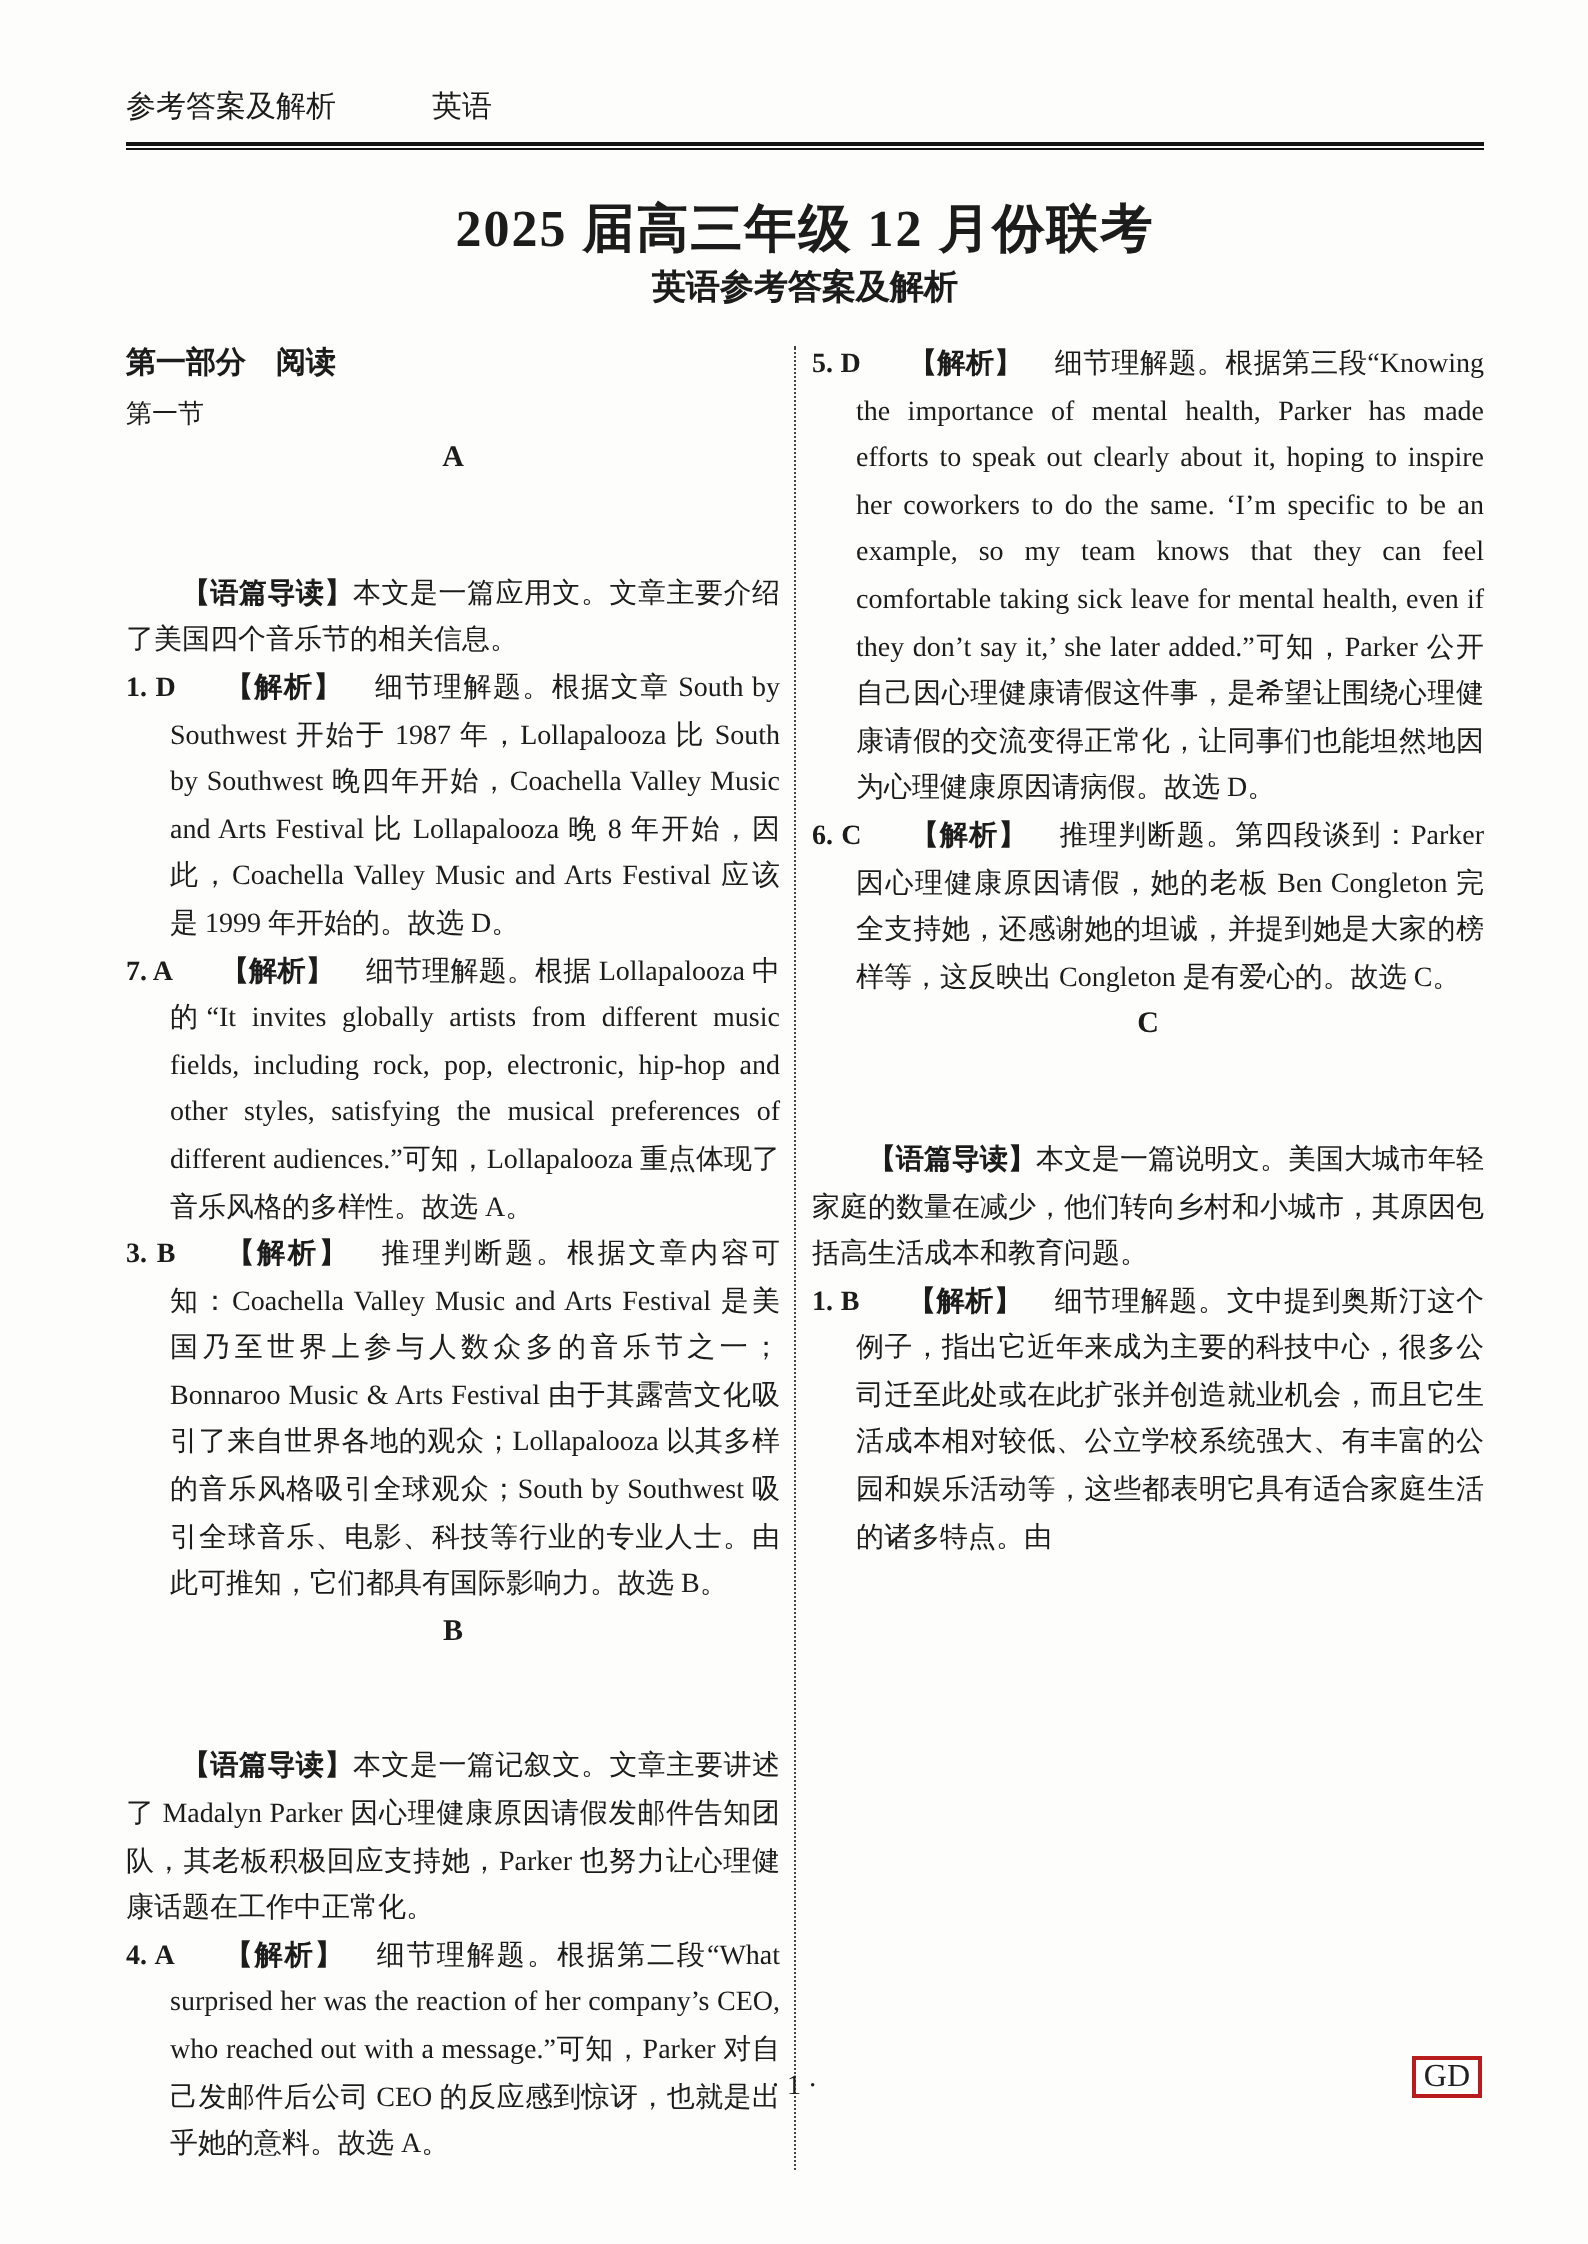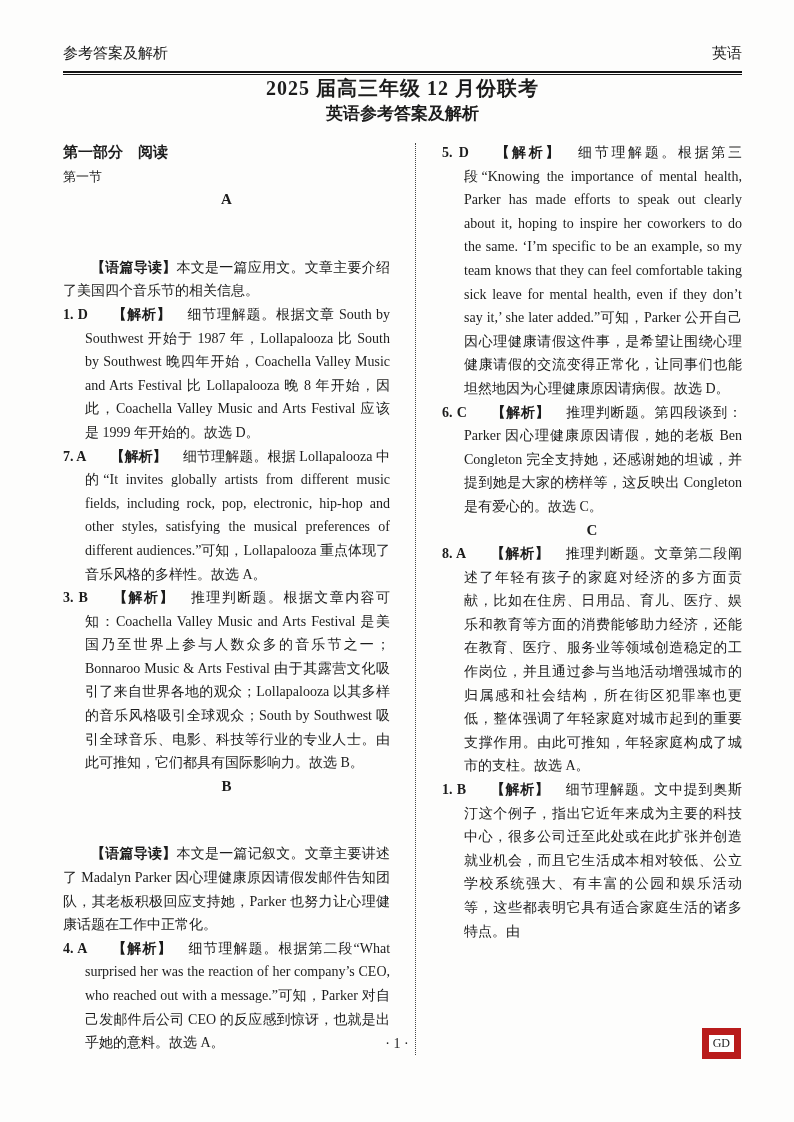--- a/index.html
+++ b/index.html
@@ -7,46 +7,46 @@
     width: 794px; height: 1122px;
     background: #fdfdfc;
     font-family: "Liberation Serif", "DejaVu Serif", serif;
     color: #1c1c1c;
     overflow: hidden;
     position: relative;
   }
   .page { position: relative; width: 794px; height: 1122px; padding: 44px 52px 0 63px; }
 
   
-  .running-head { display: flex; justify-content: space-between; align-items: baseline; font-size: 15px; }
+  .running-head { display: flex; justify-content: flex-start; align-items: baseline; font-size: 15px; gap: 48px; }
   .rule-double { margin-top: 8px; height: 4px; border-top: 2px solid #151515; border-bottom: 1px solid #151515; }
 
   
-  .doc-title { text-align: center; font-size: 20px; font-weight: bold; letter-spacing: 1px; }
+  .doc-title { text-align: center; font-size: 26px; font-weight: bold; margin-top: 22px; letter-spacing: 1px; }
   .doc-subtitle { text-align: center; font-size: 17px; font-weight: bold; }
 
   
-  .columns { display: flex; margin-top: 16px; align-items: stretch; gap: 18px; }
+  .columns { display: flex; margin-top: 16px; align-items: stretch; }
   .col-left { flex: 0 0 327px; }
   .col-divider { width: 0; border-left: 1px dotted #444; margin: 2px 8px 0 7px; }
   .col-right { flex: 1; }
 
   p.line, .answer { font-size: 14px; line-height: 23.6px; text-align: justify; }
   .part-heading { font-size: 15px; font-weight: bold; line-height: 23.6px; }
   .section-heading { font-size: 13px; line-height: 23.6px; }
   .passage-letter { text-align: center; font-weight: bold; font-size: 15px; line-height: 23.6px; }
   .intro { text-indent: 2em; margin-top: 44px; }
   .tag { font-weight: bold; }
   .answer { padding-left: 22px; text-indent: -22px; }
   .ans-head { font-weight: bold; margin-right: 24px; }
   .answer .tag { margin-right: 16px; }
 
   
   .page-number { position: absolute; left: 0; right: 0; top: 1036px; text-align: center; font-size: 14px; }
-  .paper-code { position: absolute; right: 53px; top: 1028px; border: 7px solid #b91c1c; font-size: 12px; padding: 1px 4px; line-height: 15px; color: #222; background: #fff; }
+  .paper-code { position: absolute; right: 53px; top: 1028px; border: 2px solid #b91c1c; font-size: 16px; padding: 1px 4px; line-height: 15px; color: #222; background: #fff; }
 </style>
 </head>
 <body>
 
 <div class="page">
 
   <div class="running-head">
     <span>参考答案及解析</span>
     <span>英语</span>
   </div>
@@ -74,22 +74,22 @@
       <div class="answer"><span class="ans-head">4. A</span><span class="tag">【解析】</span><span>细节理解题。根据第二段“What surprised her was the reaction of her company’s CEO, who reached out with a message.”可知，Parker 对自己发邮件后公司 CEO 的反应感到惊讶，也就是出乎她的意料。故选 A。</span></div>
     </div>
 
     <div class="col-divider"></div>
 
     <div class="col-right">
       <div class="answer"><span class="ans-head">5. D</span><span class="tag">【解析】</span><span>细节理解题。根据第三段“Knowing the importance of mental health, Parker has made efforts to speak out clearly about it, hoping to inspire her coworkers to do the same. ‘I’m specific to be an example, so my team knows that they can feel comfortable taking sick leave for mental health, even if they don’t say it,’ she later added.”可知，Parker 公开自己因心理健康请假这件事，是希望让围绕心理健康请假的交流变得正常化，让同事们也能坦然地因为心理健康原因请病假。故选 D。</span></div>
       <div class="answer"><span class="ans-head">6. C</span><span class="tag">【解析】</span><span>推理判断题。第四段谈到：Parker 因心理健康原因请假，她的老板 Ben Congleton 完全支持她，还感谢她的坦诚，并提到她是大家的榜样等，这反映出 Congleton 是有爱心的。故选 C。</span></div>
 
       <div class="passage-letter">C</div>
+      <p class="line intro"><span class="tag">【语篇导读】</span><span>本文是一篇说明文。美国大城市年轻家庭的数量在减少，他们转向乡村和小城市，其原因包括高生活成本和教育问题。</span></p>
 
-      <div class="answer"><span class="ans-head">8. A</span><span class="tag">【解析】</span><span>推理判断题。文章第二段阐述了年轻有孩子的家庭对经济的多方面贡献，比如在住房、日用品、育儿、医疗、娱乐和教育等方面的消费能够助力经济，还能在教育、医疗、服务业等领域创造稳定的工作岗位，并且通过参与当地活动增强城市的归属感和社会结构，所在街区犯罪率也更低，整体强调了年轻家庭对城市起到的重要支撑作用。由此可推知，年轻家庭构成了城市的支柱。故选 A。</span></div>
       <div class="answer"><span class="ans-head">1. B</span><span class="tag">【解析】</span><span>细节理解题。文中提到奥斯汀这个例子，指出它近年来成为主要的科技中心，很多公司迁至此处或在此扩张并创造就业机会，而且它生活成本相对较低、公立学校系统强大、有丰富的公园和娱乐活动等，这些都表明它具有适合家庭生活的诸多特点。由</span></div>
     </div>
 
   </div>
 
   <div class="page-number">· 1 ·</div>
   <div class="paper-code">GD</div>
 
 </div>
 

